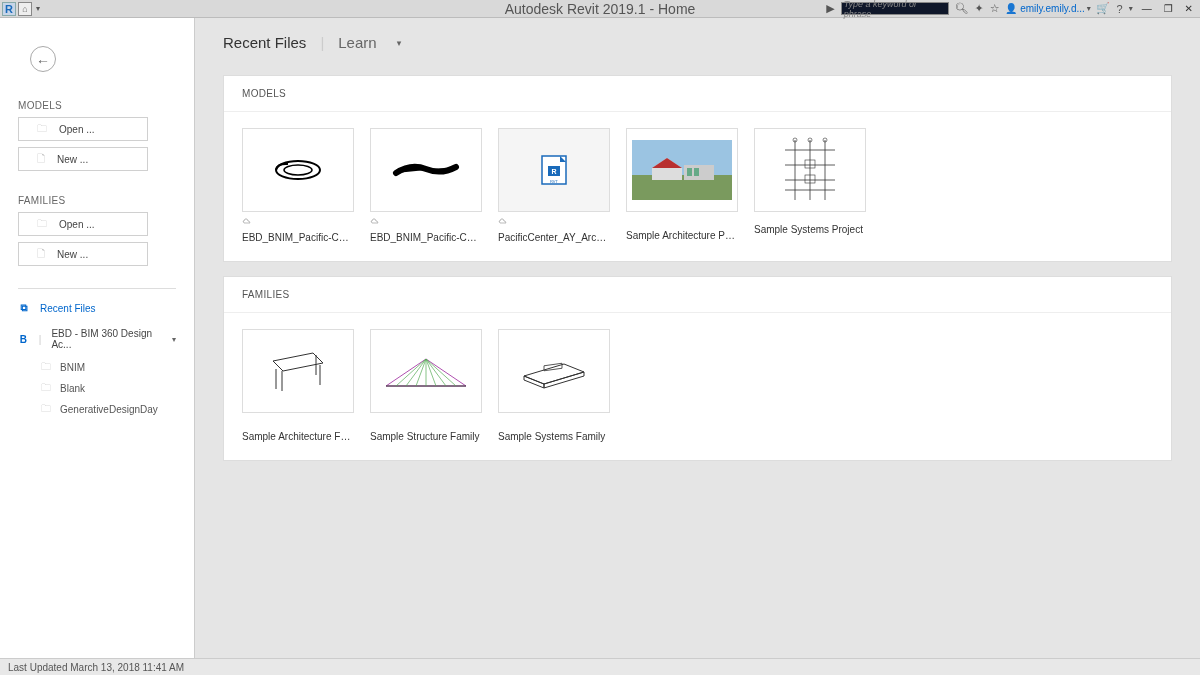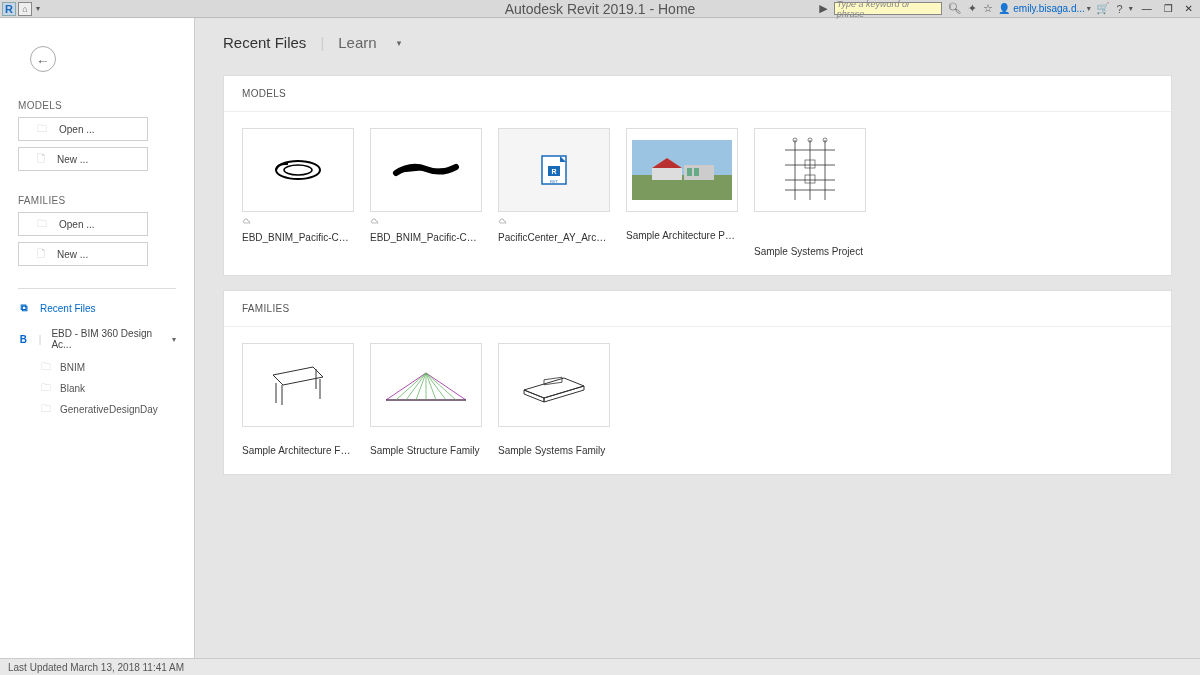--- a/index.html
+++ b/index.html
@@ -6,21 +6,21 @@
 body { width: 1200px; height: 675px; background: #e5e5e5; overflow: hidden; font-size: 11px; color: #333; }
 
 
 .titlebar { height: 18px; background: #d9d9d9; display: flex; align-items: center; position: relative; border-bottom: 1px solid #bcbcbc; }
 .titlebar-left { display: flex; align-items: center; gap: 2px; padding-left: 2px; }
 .app-icon { width: 14px; height: 14px; background: #c7d5e8; color: #1a6aba; font-weight: bold; font-size: 11px; display: flex; align-items: center; justify-content: center; border: 1px solid #8aa; }
 .qat-icon { width: 14px; height: 14px; border: 1px solid #888; display: flex; align-items: center; justify-content: center; font-size: 9px; color: #555; background: #eee; }
 .qat-arrow { font-size: 8px; color: #555; padding: 0 2px; }
 .titlebar-center { position: absolute; left: 50%; transform: translateX(-50%); font-size: 14px; color: #555; }
 .titlebar-right { margin-left: auto; display: flex; align-items: center; gap: 6px; padding-right: 4px; }
-.search-box { width: 108px; height: 13px; border: 1px solid #888; font-size: 9px; font-style: italic; color: #888; padding: 0 2px; background: #fef9c3; display: flex; align-items: center; }
+.search-box { width: 108px; height: 13px; border: 1px solid #888; font-size: 9px; font-style: italic; color: #888; padding: 0 2px; background: #0f172a; display: flex; align-items: center; }
 .tb-icon { font-size: 11px; color: #555; cursor: pointer; }
 .user-link { color: #0066cc; font-size: 10px; display: flex; align-items: center; gap: 2px; }
 .help-arrow { font-size: 8px; color: #555; }
 .win-btn { font-size: 10px; color: #333; padding: 0 3px; cursor: pointer; }
 
 
 .workarea { display: flex; height: calc(675px - 18px - 17px); }
 .sidebar { width: 195px; background: #fff; border-right: 1px solid #ccc; padding: 28px 18px 10px 18px; display: flex; flex-direction: column; }
 .back-btn { width: 26px; height: 26px; border: 1px solid #aaa; border-radius: 50%; display: flex; align-items: center; justify-content: center; color: #666; margin-left: 12px; margin-bottom: 28px; font-size: 14px; }
 .section-label { font-size: 10px; color: #666; letter-spacing: 0.3px; margin-bottom: 6px; }
@@ -72,21 +72,21 @@
   </div>
   <div class="titlebar-center">Autodesk Revit 2019.1 - Home</div>
   <div class="titlebar-right">
     <span class="tb-icon">▶</span>
     <div class="search-box">Type a keyword or phrase</div>
     <span class="tb-icon">🔍︎</span>
     <span class="tb-icon">✦</span>
     <span class="tb-icon">☆</span>
     <span class="user-link">
       <span>👤</span>
-      <span>emily.bisaga.d...</span>
+      <span>emily.emily.d...</span>
       <span class="help-arrow">▾</span>
     </span>
     <span class="tb-icon">🛒</span>
     <span class="tb-icon">?</span>
     <span class="help-arrow">▾</span>
     <span class="win-btn">—</span>
     <span class="win-btn">❐</span>
     <span class="win-btn">✕</span>
   </div>
 </div>
@@ -243,21 +243,21 @@
                 <line x1="10" y1="30" x2="60" y2="30" stroke="#333" stroke-width="0.8"></line>
                 <line x1="10" y1="45" x2="60" y2="45" stroke="#333" stroke-width="0.8"></line>
                 <line x1="10" y1="55" x2="60" y2="55" stroke="#333" stroke-width="0.8"></line>
                 <circle cx="20" cy="5" r="2" fill="none" stroke="#333" stroke-width="0.6"></circle>
                 <circle cx="35" cy="5" r="2" fill="none" stroke="#333" stroke-width="0.6"></circle>
                 <circle cx="50" cy="5" r="2" fill="none" stroke="#333" stroke-width="0.6"></circle>
                 <rect x="30" y="25" width="10" height="8" fill="none" stroke="#333" stroke-width="0.6"></rect>
                 <rect x="30" y="40" width="10" height="8" fill="none" stroke="#333" stroke-width="0.6"></rect>
               </svg>
           </div>
-          <div class="tile-name" style="margin-top:34px">Sample Systems Project</div>
+          <div class="tile-name" style="margin-top:12px">Sample Systems Project</div>
         </div>
 
       </div>
     </div>
 
     <div class="panel">
       <div class="panel-header">FAMILIES</div>
       <div class="tiles">
 
         <div class="tile">

